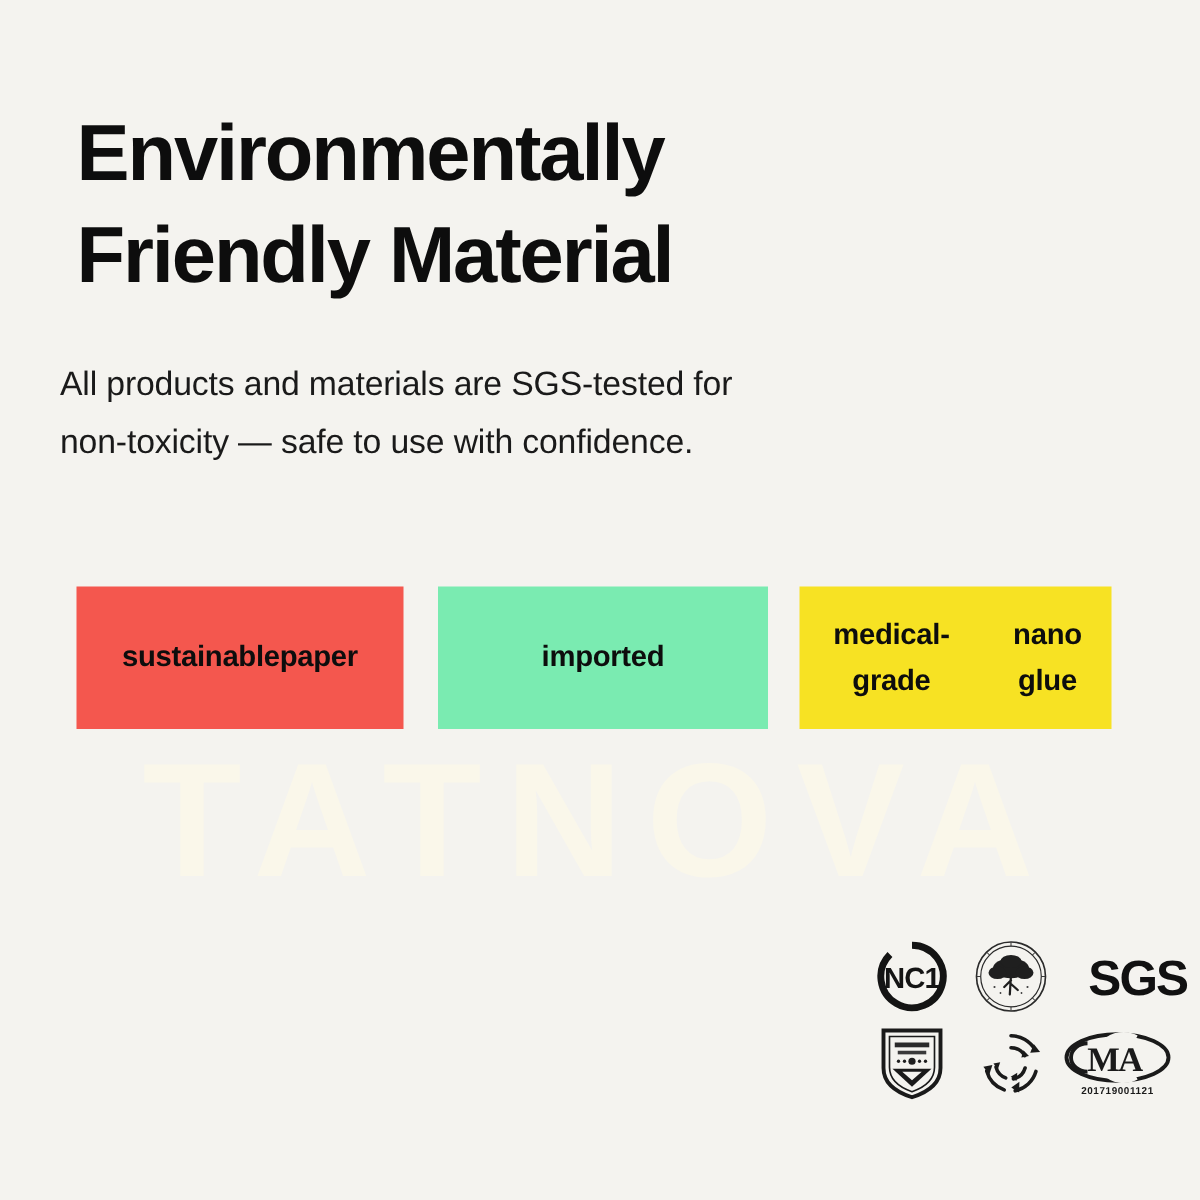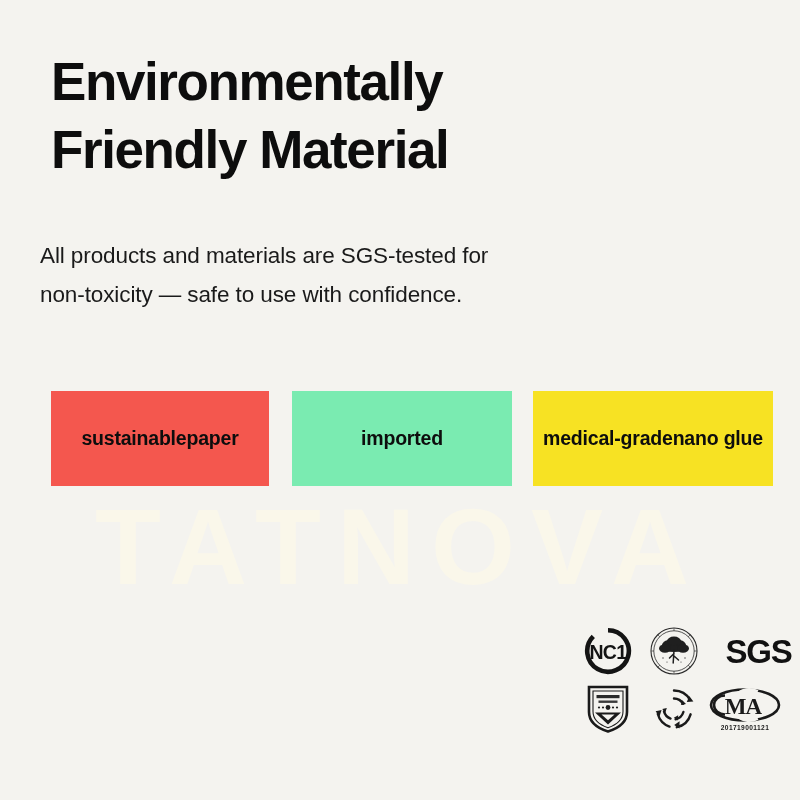--- a/index.html
+++ b/index.html
@@ -41,21 +41,21 @@
     white-space: nowrap;
     user-select: none;
     pointer-events: none;
     z-index: 0;
   }
 
   
   .headline {
     position: absolute;
     left: 51px;
-    top: 48px;
+    top: 69px;
     width: 700px;
     font-family: "Liberation Sans", sans-serif;
     font-weight: 700;
     font-size: 53px;
     line-height: 68px;
     letter-spacing: -1.4px;
     color: #0d0d0d;
     z-index: 2;
   }
   .headline .line { display: block; }
@@ -96,21 +96,21 @@
     font-family: "Liberation Sans", sans-serif;
     font-weight: 700;
     font-size: 19.5px;
     line-height: 31px;
     letter-spacing: -0.2px;
     color: #0d0d0d;
     text-align: center;
   }
   .tag-0 { left: 0px;   width: 218px; }
   .tag-1 { left: 241px; width: 220px; }
-  .tag-2 { left: 482px; width: 240px; }
+  .tag-2 { left: 482px; width: 208px; }
   .tag .tag-line { display: block; }
 
   
   .cert-grid {
     position: absolute;
     left: 575px;
     top: 622px;
     width: 208px;
     height: 122px;
     display: grid;

